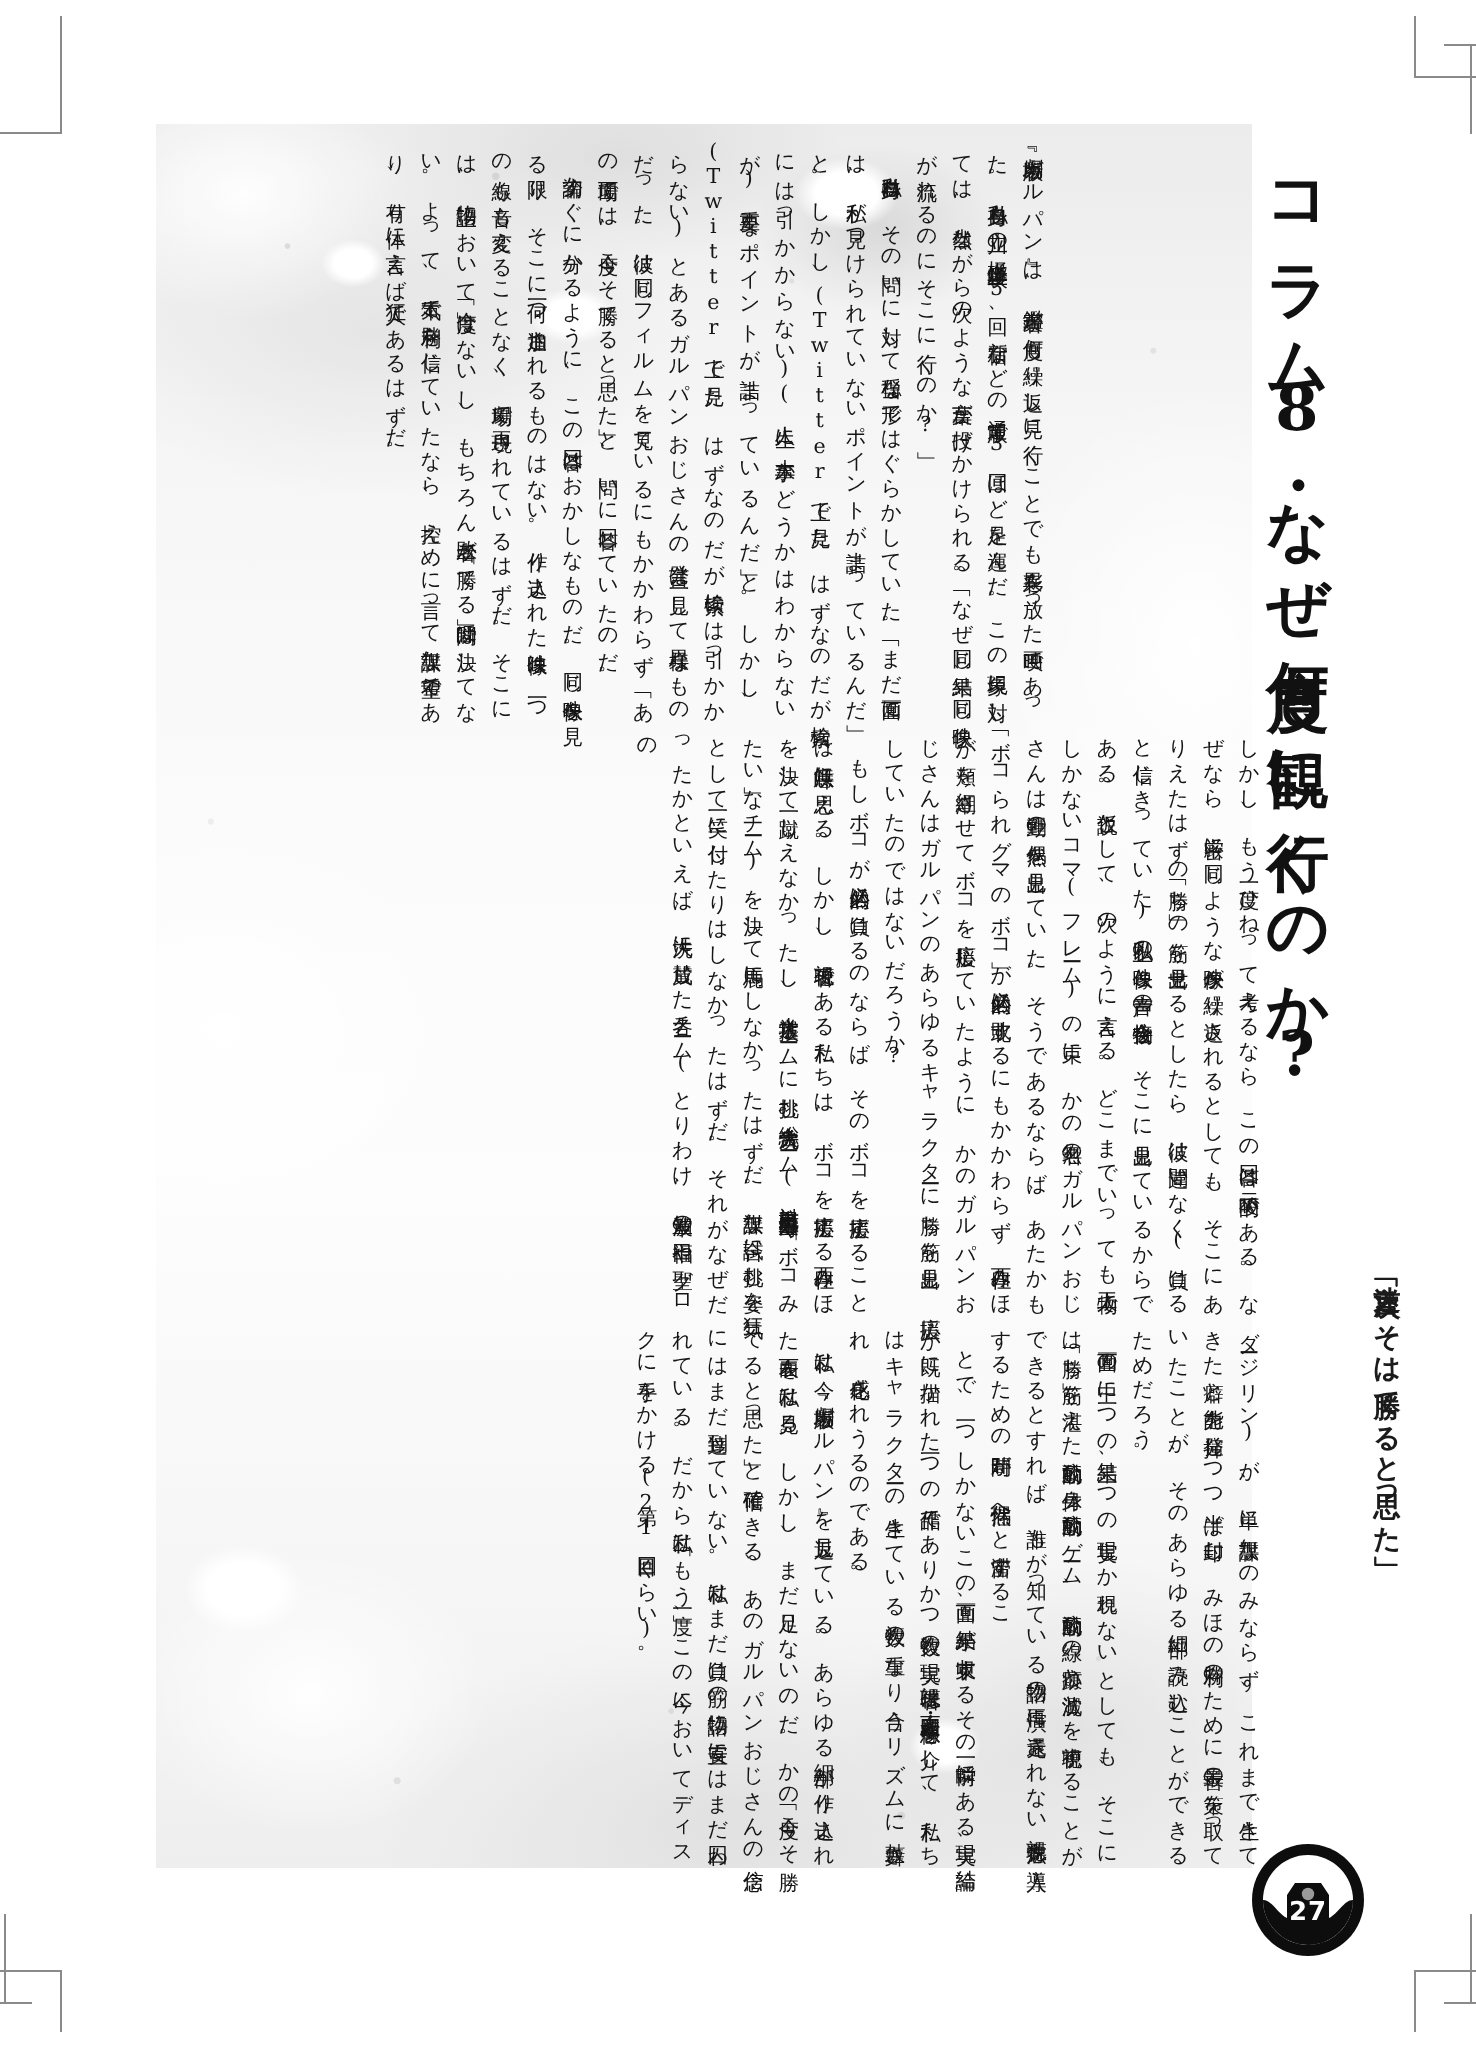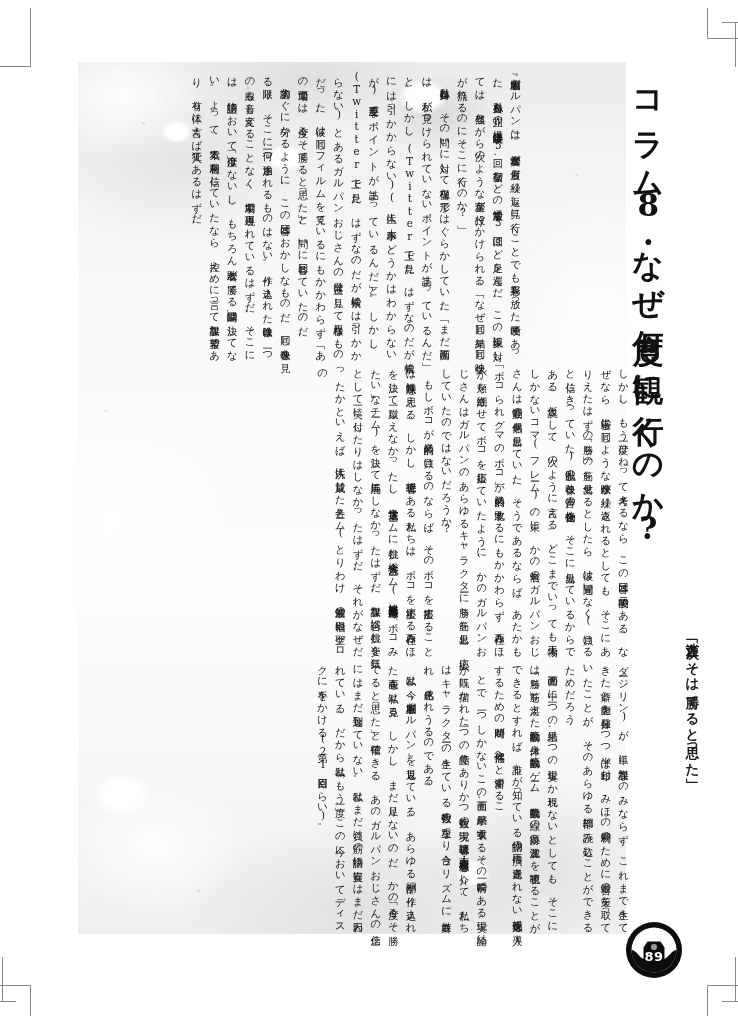--- a/index.html
+++ b/index.html
@@ -283,16 +283,16 @@
                L 19.5 27.5
                L 23.5 21.5
                L 36.5 21.5
                L 40.5 27.5
                L 40.5 39
                C 45 37, 48 30, 52.5 30
                C 52.5 42.4, 42.4 52.5, 30 52.5
                C 17.6 52.5, 7.5 42.4, 7.5 30 Z" fill="#0d0d0d"></path>
       <circle cx="30" cy="27" r="3.1" fill="#9a9a9a"></circle>
     </svg>
-    <div id="page-number">89</div>
+    <div id="page-number">27</div>
   </div>
 
 </div>
 
 </body></html>

